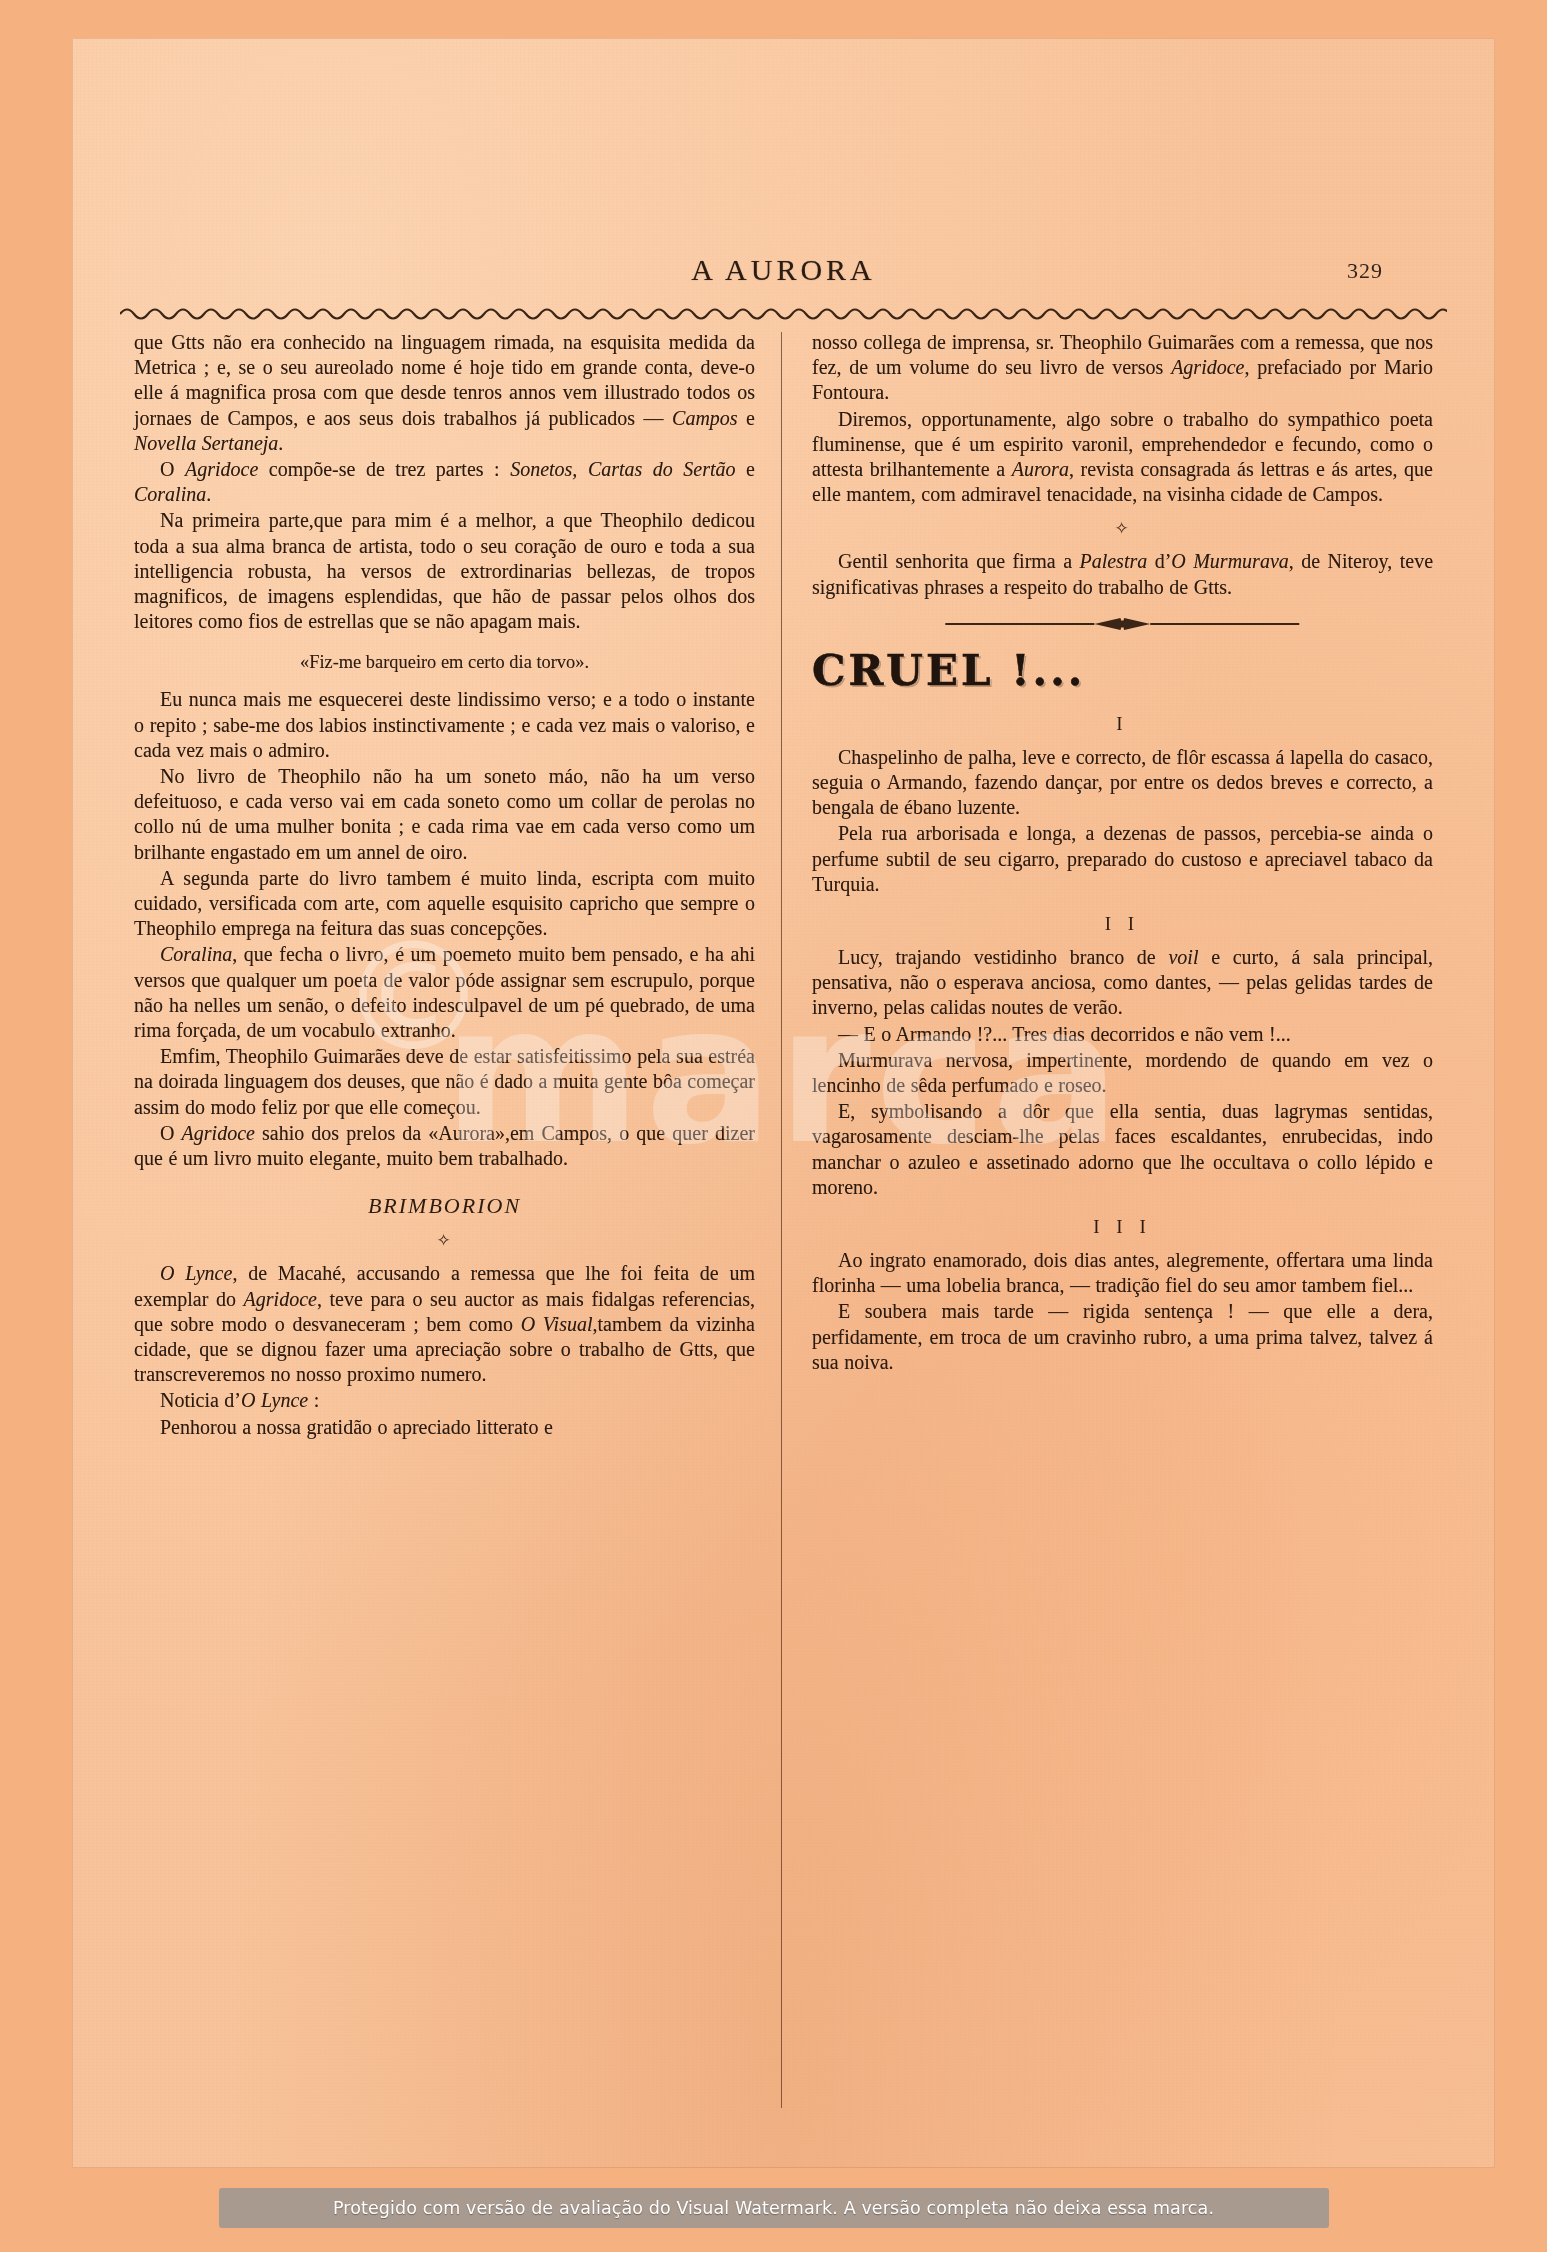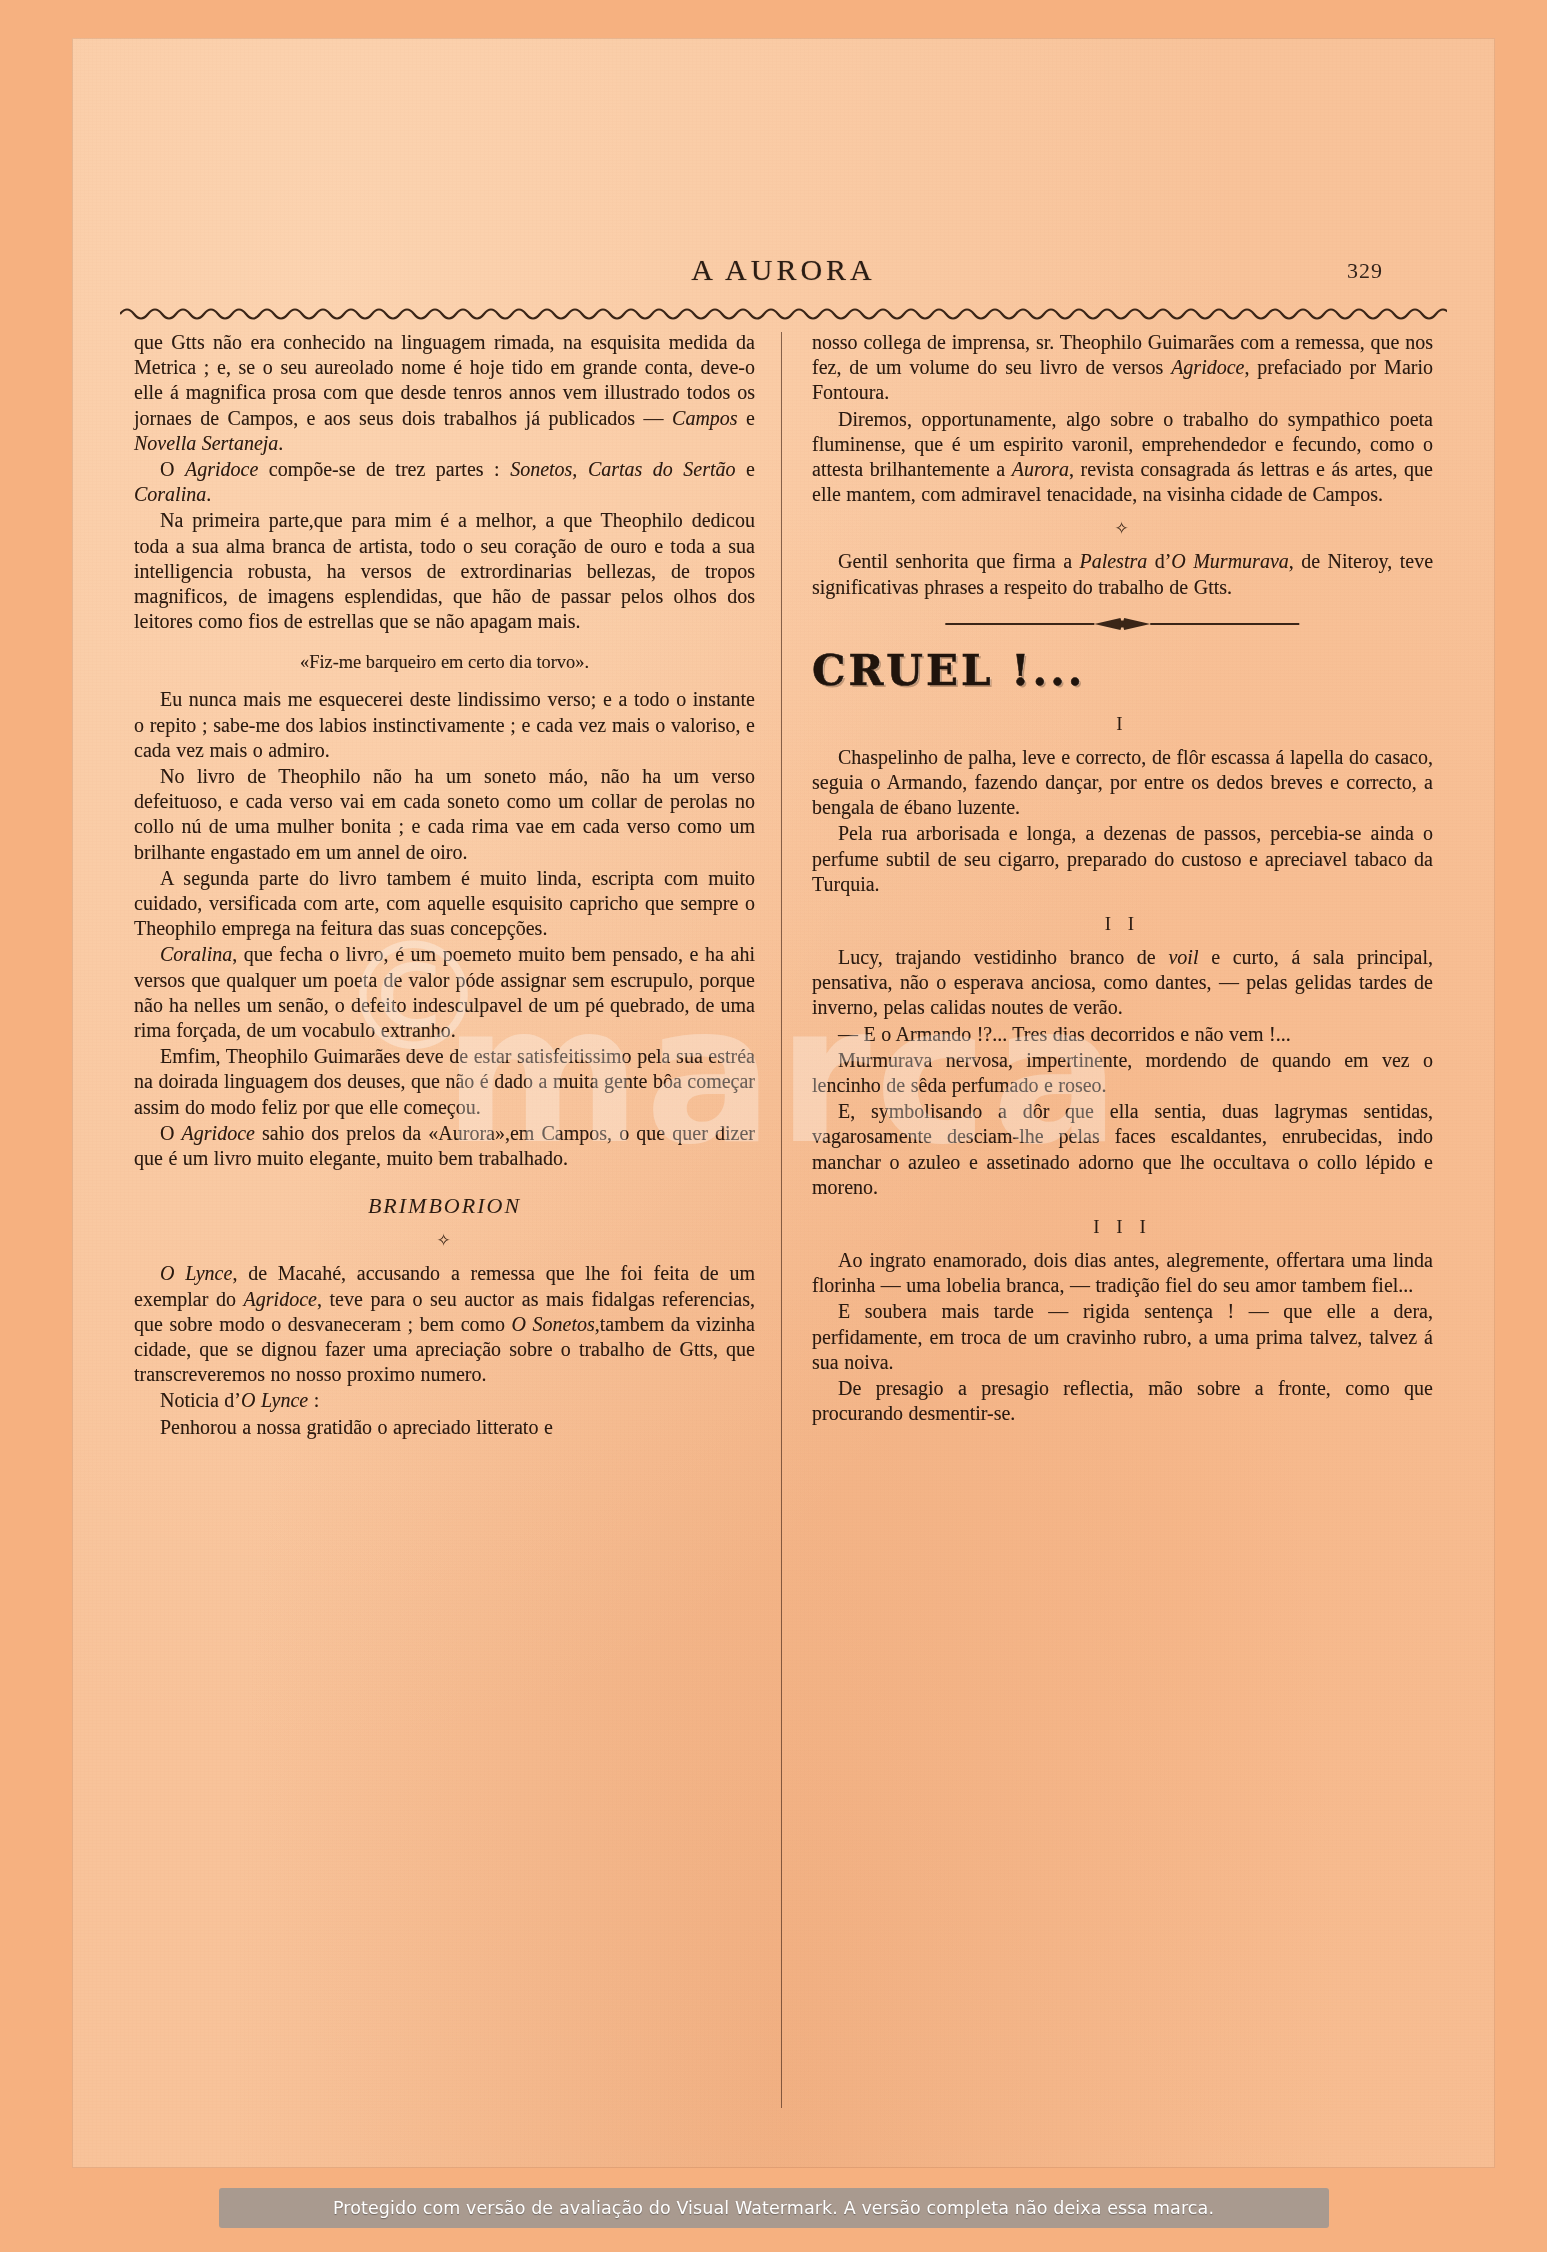--- a/index.html
+++ b/index.html
@@ -243,21 +243,21 @@
       <p class="body">Eu nunca mais me esquecerei deste lindissimo verso; e a todo o instante o repito ; sabe-me dos labios instinctivamente ; e cada vez mais o valoriso, e cada vez mais o admiro.</p>
       <p class="body">No livro de Theophilo não ha um soneto máo, não ha um verso defeituoso, e cada verso vai em cada soneto como um collar de perolas no collo nú de uma mulher bonita ; e cada rima vae em cada verso como um brilhante engastado em um annel de oiro.</p>
       <p class="body">A segunda parte do livro tambem é muito linda, escripta com muito cuidado, versificada com arte, com aquelle esquisito capricho que sempre o Theophilo emprega na feitura das suas concepções.</p>
       <p class="body"><i>Coralina</i>, que fecha o livro, é um poemeto muito bem pensado, e ha ahi versos que qualquer um poeta de valor póde assignar sem escrupulo, porque não ha nelles um senão, o defeito indesculpavel de um pé quebrado, de uma rima forçada, de um vocabulo extranho.</p>
       <p class="body">Emfim, Theophilo Guimarães deve de estar satisfeitissimo pela sua estréa na doirada linguagem dos deuses, que não é dado a muita gente bôa começar assim do modo feliz por que elle começou.</p>
       <p class="body">O <i>Agridoce</i> sahio dos prelos da «Aurora»,em Campos, o que quer dizer que é um livro muito elegante, muito bem trabalhado.</p>
 
       <div class="sec-head">BRIMBORION</div>
       <div class="ornament">✧</div>
 
-      <p class="body"><i>O Lynce</i>, de Macahé, accusando a remessa que lhe foi feita de um exemplar do <i>Agridoce</i>, teve para o seu auctor as mais fidalgas referencias, que sobre modo o desvaneceram ; bem como <i>O Sonetos</i>,tambem da vizinha cidade, que se dignou fazer uma apreciação sobre o trabalho de Gtts, que transcreveremos no nosso proximo numero.</p>
+      <p class="body"><i>O Lynce</i>, de Macahé, accusando a remessa que lhe foi feita de um exemplar do <i>Agridoce</i>, teve para o seu auctor as mais fidalgas referencias, que sobre modo o desvaneceram ; bem como <i>O Visual</i>,tambem da vizinha cidade, que se dignou fazer uma apreciação sobre o trabalho de Gtts, que transcreveremos no nosso proximo numero.</p>
       <p class="body">Noticia d’<i>O Lynce</i> :</p>
       <p class="body">Penhorou a nossa gratidão o apreciado litterato e</p>
     </div>
 
     <div class="col-divider"></div>
 
     <div class="col col-right">
       <p class="body noindent">nosso collega de imprensa, sr. Theophilo Guimarães com a remessa, que nos fez, de um volume do seu livro de versos <i>Agridoce</i>, prefaciado por Mario Fontoura.</p>
       <p class="body">Diremos, opportunamente, algo sobre o trabalho do sympathico poeta fluminense, que é um espirito varonil, emprehendedor e fecundo, como o attesta brilhantemente a <i>Aurora</i>, revista consagrada ás lettras e ás artes, que elle mantem, com admiravel tenacidade, na visinha cidade de Campos.</p>
 
@@ -281,21 +281,20 @@
 
       <div class="roman">I I</div>
       <p class="body">Lucy, trajando vestidinho branco de <i>voil</i> e curto, á sala principal, pensativa, não o esperava anciosa, como dantes, — pelas gelidas tardes de inverno, pelas calidas noutes de verão.</p>
       <p class="body">— E o Armando !?... Tres dias decorridos e não vem !...</p>
       <p class="body">Murmurava nervosa, impertinente, mordendo de quando em vez o lencinho de sêda perfumado e roseo.</p>
       <p class="body">E, symbolisando a dôr que ella sentia, duas lagrymas sentidas, vagarosamente desciam-lhe pelas faces escaldantes, enrubecidas, indo manchar o azuleo e assetinado adorno que lhe occultava o collo lépido e moreno.</p>
 
       <div class="roman">I I I</div>
       <p class="body">Ao ingrato enamorado, dois dias antes, alegremente, offertara uma linda florinha — uma lobelia branca, — tradição fiel do seu amor tambem fiel...</p>
       <p class="body">E soubera mais tarde — rigida sentença ! — que elle a dera, perfidamente, em troca de um cravinho rubro, a uma prima talvez, talvez á sua noiva.</p>
-      <p class="body">De presagio a presagio reflectia, mão sobre a fronte, como que procurando desmentir-se.</p>
     </div>
   </div>
 
   <div class="watermark-c">©</div>
   <div class="watermark-big">marca</div>
 </div>
 
 <div class="watermark-bar">Protegido com versão de avaliação do Visual Watermark. A versão completa não deixa essa marca.</div>
 
 </body></html>

